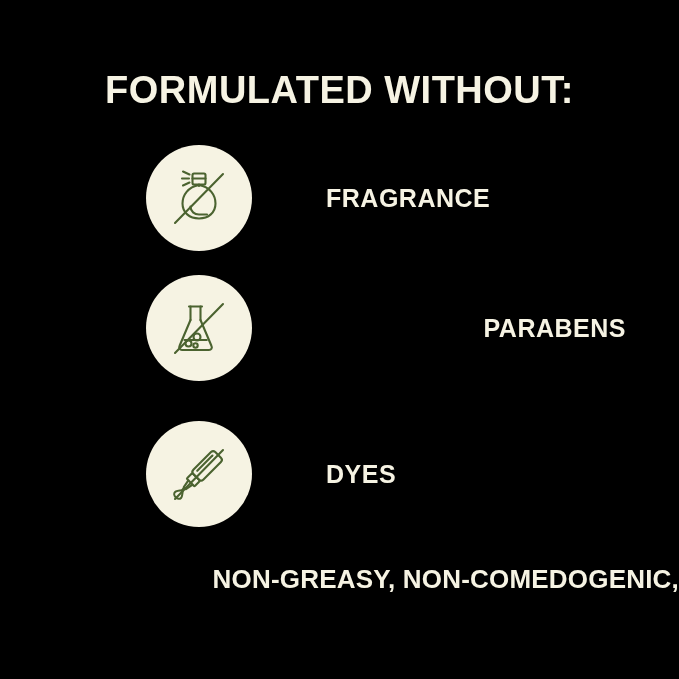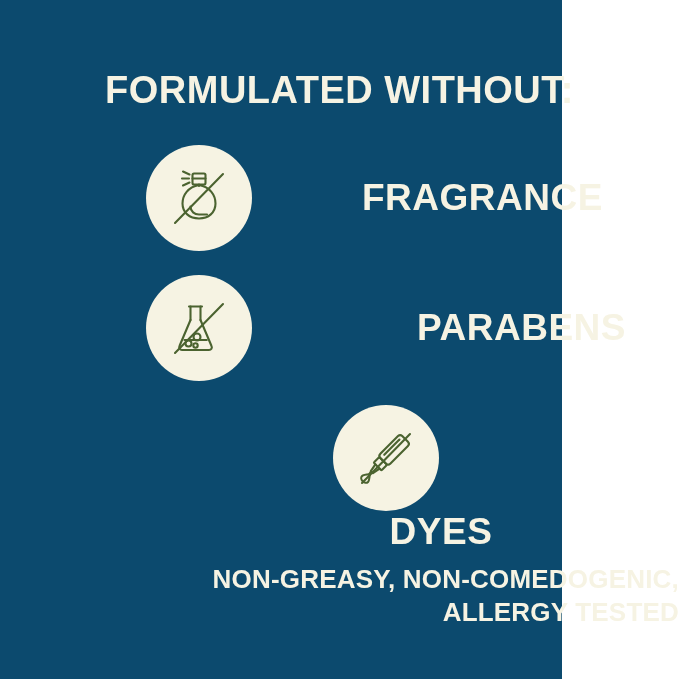--- a/index.html
+++ b/index.html
@@ -7,23 +7,23 @@
     padding: 0;
   }
   body {
     width: 679px;
     height: 679px;
     overflow: hidden;
     font-family: "Liberation Sans", sans-serif;
   }
   #card {
     position: relative;
-    width: 562px;
+    width: 679px;
     height: 679px;
-    background: #0c4a6e;
+    background: #000000;
     box-sizing: border-box;
   }
   #heading {
     position: absolute;
     left: 0;
     top: 68px;
     width: 679px;
     text-align: center;
     color: #F6F3E3;
     font-size: 38px;
@@ -35,39 +35,39 @@
   .claim-row {
     position: absolute;
     left: 146px;
     width: 480px;
     height: 106px;
     display: flex;
     align-items: center;
   }
   #row-0 { top: 145px; }
   #row-1 { top: 275px; justify-content: space-between; }
-  #row-2 { top: 405px; flex-direction: column; }
+  #row-2 { top: 421px; }
 
   .icon-badge {
     width: 106px;
     height: 106px;
     border-radius: 50%;
     background: #F6F3E3;
     flex: 0 0 106px;
     display: flex;
     align-items: center;
     justify-content: center;
   }
   .icon-badge svg {
     display: block;
   }
   .claim-label {
-    margin-left: 110px;
+    margin-left: 74px;
     color: #F6F3E3;
-    font-size: 37px;
+    font-size: 25px;
     font-weight: bold;
     letter-spacing: 0.5px;
     white-space: nowrap;
   }
   #footer {
     position: absolute;
     left: 0;
     top: 563px;
     width: 679px;
     text-align: right;
@@ -150,16 +150,15 @@
         </g>
 
         <path d="M11 60 L59 11"></path>
       </svg>
     </div>
     <div class="claim-label">DYES</div>
   </div>
 
   <div id="footer">
     <span class="fline">NON-GREASY, NON-COMEDOGENIC,</span>
-    <span class="fline">ALLERGY TESTED</span>
   </div>
 
 </div>
 
 </body></html>

